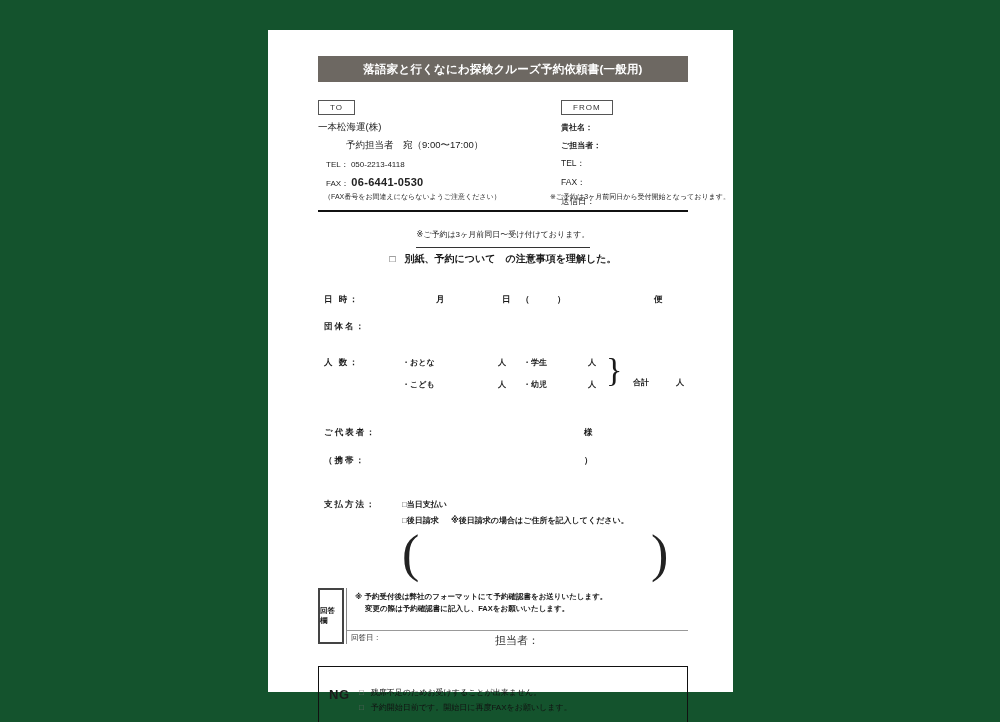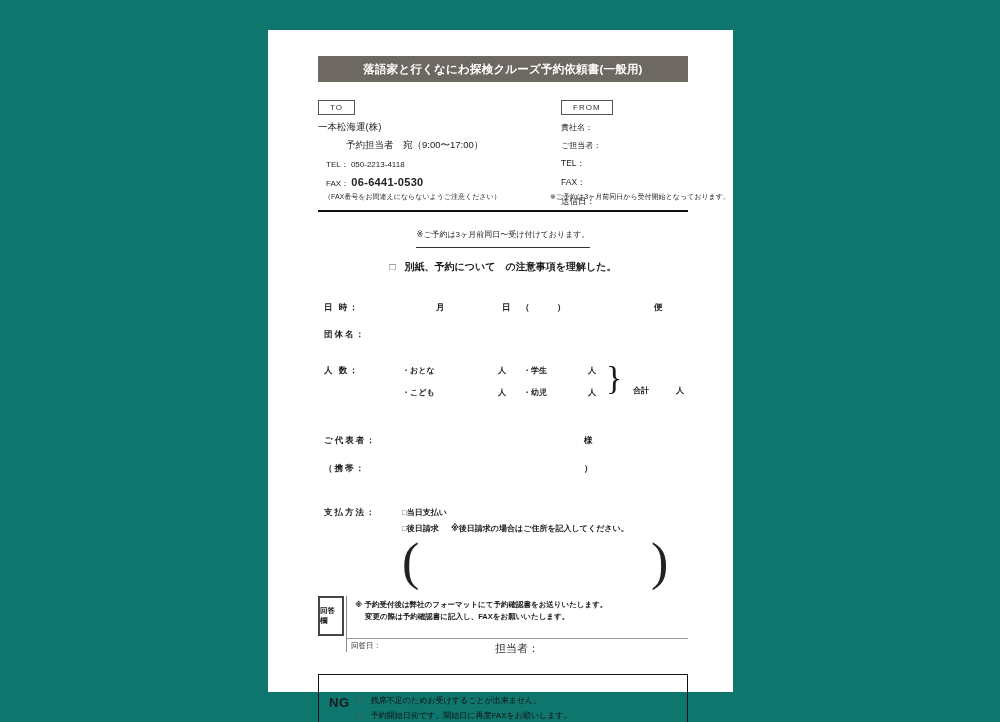--- a/index.html
+++ b/index.html
@@ -5,21 +5,21 @@
   * { box-sizing: border-box; }
   html, body {
     margin: 0; padding: 0;
     width: 1000px; height: 722px;
     background: #d7e6ef;
     font-family: "Liberation Sans", "DejaVu Sans", sans-serif;
   }
   #canvas {
     position: relative;
     width: 1000px; height: 722px;
-    background: #0f766e;
+    background: #14532d;
     overflow: hidden;
   }
   
   #paper {
     position: absolute;
     left: 268px; top: 30px;
     width: 465px; height: 662px;
     background: #ffffff;
   }
   .doc {
@@ -64,21 +64,21 @@
   .to-line2 { font-size: 9.5px; margin-top: 5px; padding-left: 28px; }
   .to-line3 { font-size: 8px; margin-top: 7px; padding-left: 8px; color: #222; }
   .to-line4 { font-size: 8px; margin-top: 6px; padding-left: 8px; color: #222; }
   .fax-num { font-size: 11px; font-weight: bold; letter-spacing: .3px; }
 
   .from-field {
     font-size: 8.5px;
     margin-top: 7px;
     color: #222;
   }
-  .from-field.b { font-weight: normal; font-size: 8px; }
+  .from-field.b { font-weight: bold; font-size: 8px; }
 
   .note-row {
     position: relative;
     font-size: 7px;
     margin-top: 4px;
     height: 14px;
     color: #222;
   }
   .note-left { position: absolute; left: 6px; top: 0; }
   .note-right { position: absolute; left: 232px; top: 0; white-space: nowrap; }
@@ -90,21 +90,21 @@
     text-align: center;
     font-size: 8px;
     margin-top: 17px;
   }
   .notice span { border-bottom: 1px solid #333; padding-bottom: 8px; }
 
   .ack {
     text-align: center;
     font-size: 10px;
     font-weight: bold;
-    margin-top: 20px;
+    margin-top: 12px;
   }
   .ack .cb { font-weight: normal; color: #444; margin-right: 9px; font-size: 10px; }
 
   
   .frow { position: relative; font-size: 8.5px; font-weight: bold; height: 17px; }
   .lbl { position: absolute; left: 6px; top: 0; letter-spacing: 2px; }
   .at { position: absolute; top: 0; }
 
   .sec-datetime { margin-top: 28px; }
   .sec-group { margin-top: 10px; }
@@ -135,21 +135,21 @@
     font-weight: 200;
     line-height: 1;
     color: #222;
     font-family: "Liberation Serif", serif;
   }
 
   
   .ans-wrap { position: relative; margin-top: 8px; height: 62px; }
   .ans-tab {
     position: absolute; left: 0; top: 0;
-    width: 26px; height: 40px;
+    width: 26px; height: 56px;
     border: 2px solid #444;
     display: flex; align-items: center; justify-content: center;
   }
   .ans-tab span { font-size: 7.5px; font-weight: bold; color: #222; }
   .ans-body {
     position: absolute; left: 28px; top: 0; right: 0; height: 56px;
     border-left: 1px solid #888;
   }
   .ans-note { font-size: 7.5px; font-weight: bold; padding: 3px 0 0 8px; line-height: 1.6; }
   .ans-note .ind { padding-left: 10px; display: block; }

